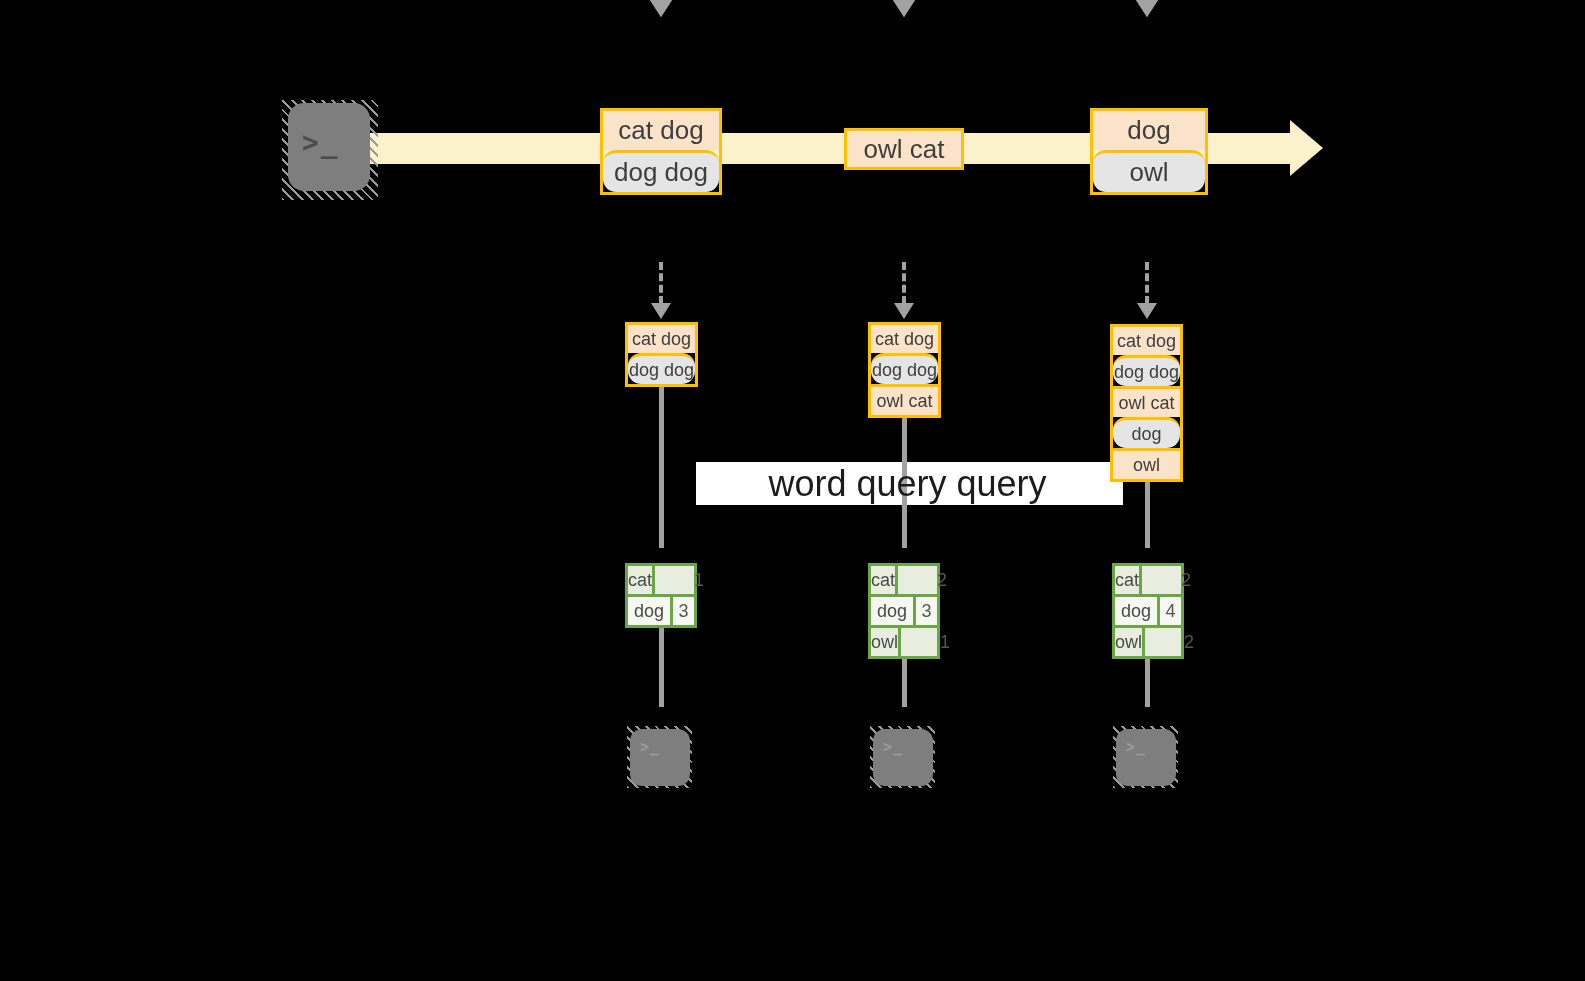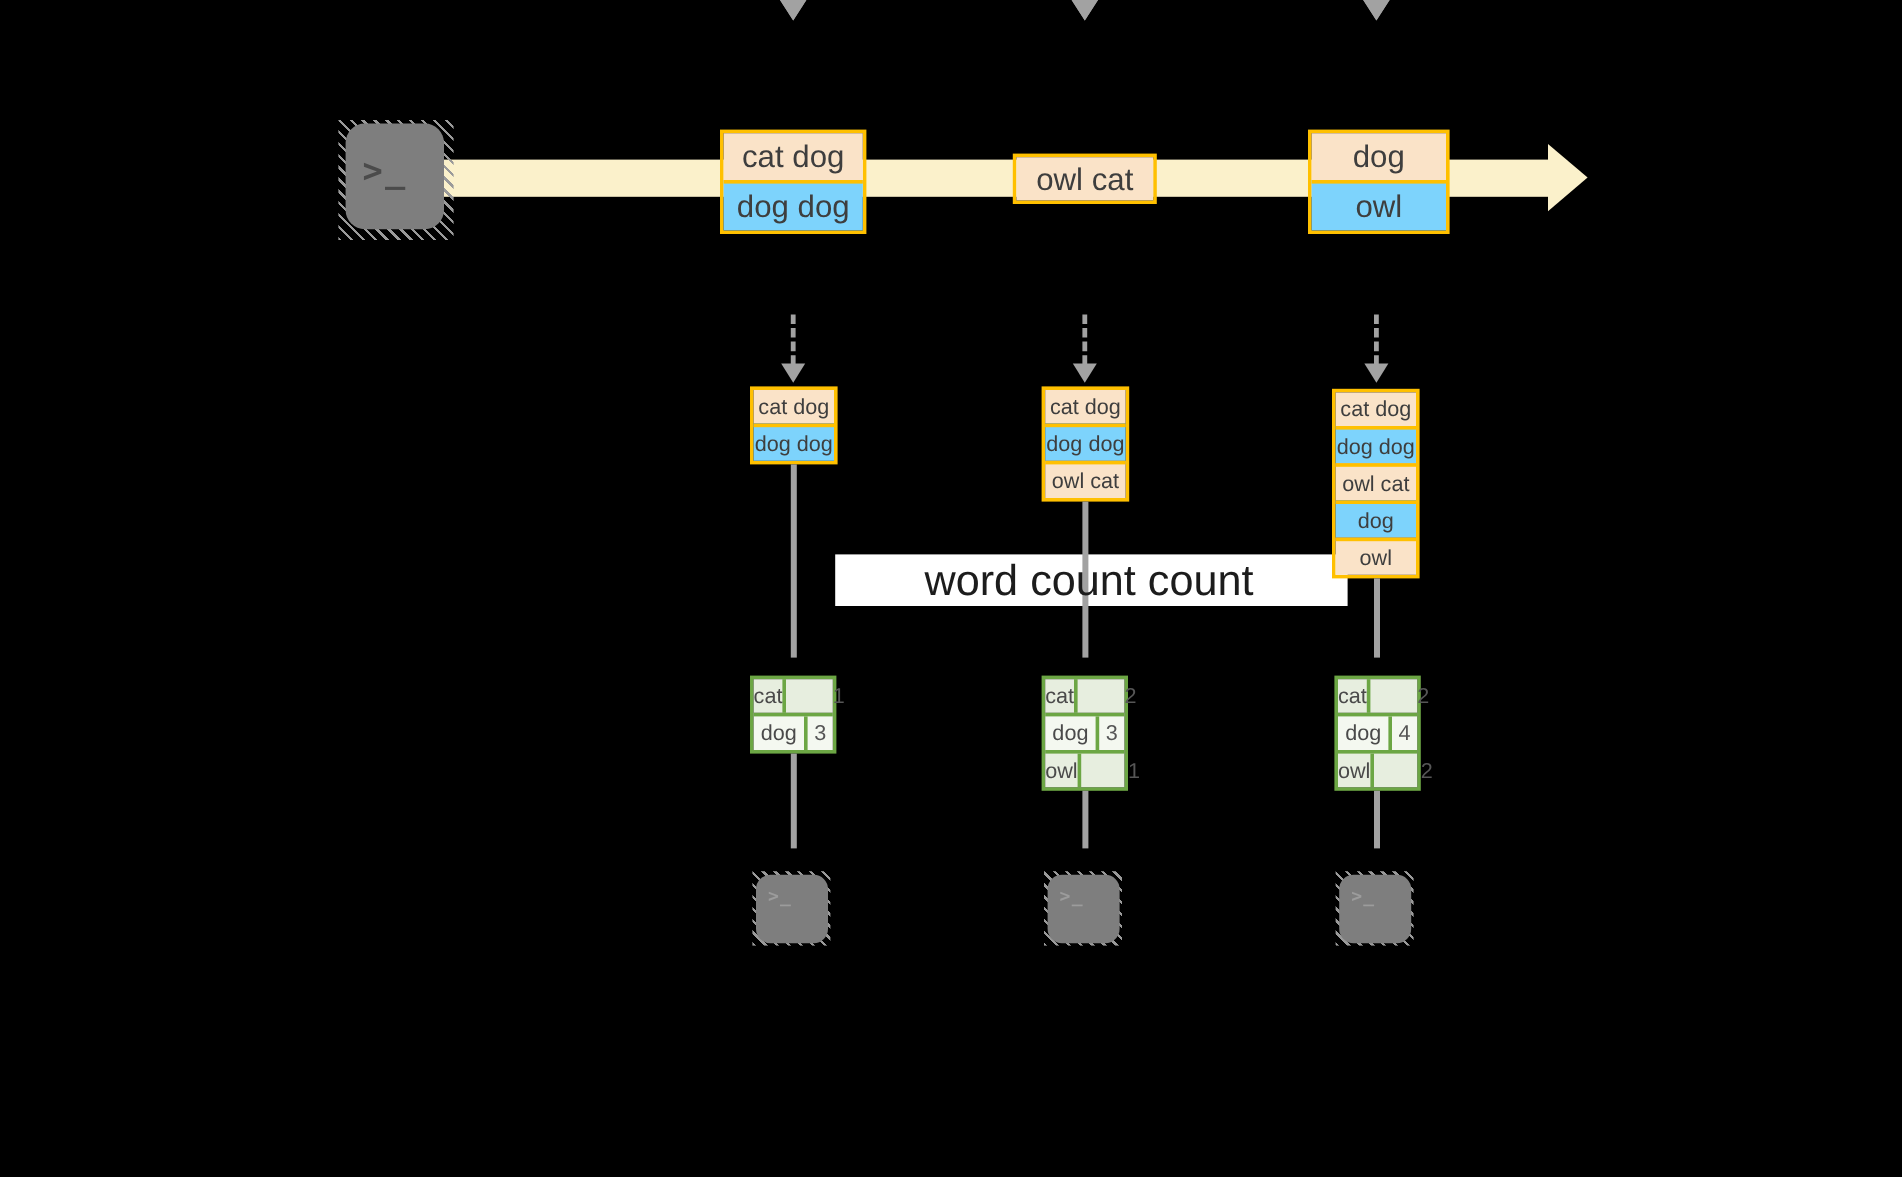--- a/index.html
+++ b/index.html
@@ -36,21 +36,21 @@
     position:absolute; left:1290px; top:120px; width:0; height:0;
     border-top:28px solid transparent; border-bottom:28px solid transparent;
     border-left:33px solid #FBF1CB;
   }
 
   
   .obox { position:absolute; border:3px solid #FFC000; z-index:2; }
   .obox .row { text-align:center; color:#3e3e3e; }
   .obox .row + .row { border-top:3px solid #FFC000; }
   .fill-a { background:#FAE3C8; }
-  .fill-b { background:#7dd3fc; }
+  .fill-b { background:#e5e5e5;border-radius:13px; }
 
   .batch .row { height:39px; line-height:39px; font-size:26px; }
   .batch-1 { left:600px; top:108px; width:116px; }
   .batch-2 { left:844px; top:128px; width:114px; }
   .batch-2 .row { height:36px; line-height:36px; }
   .batch-3 { left:1090px; top:108px; width:112px; }
 
   .state { width:67px; }
   .state .row { height:28px; line-height:28px; font-size:18px; }
   .state-1 { left:625px; top:322px; }
@@ -141,21 +141,21 @@
   <div class="obox state state-3">
     <div class="row fill-a">cat dog</div>
     <div class="row fill-b">dog dog</div>
     <div class="row fill-a">owl cat</div>
     <div class="row fill-b">dog</div>
     <div class="row fill-a">owl</div>
   </div>
 
   
   <div class="query-band"></div>
-  <div class="query-label">word count count</div>
+  <div class="query-label">word query query</div>
 
   
   <span class="a1"><div class="sline to-table" style="top:387px;height:161px;"></div><div class="shead to-table"></div></span>
   <span class="a2"><div class="sline to-table" style="top:418px;height:130px;"></div><div class="shead to-table"></div></span>
   <span class="a3"><div class="sline to-table" style="top:482px;height:66px;"></div><div class="shead to-table"></div></span>
 
   
   <div class="gtable gtable-1">
     <div class="grow g-a">
       <div class="word">cat</div>

